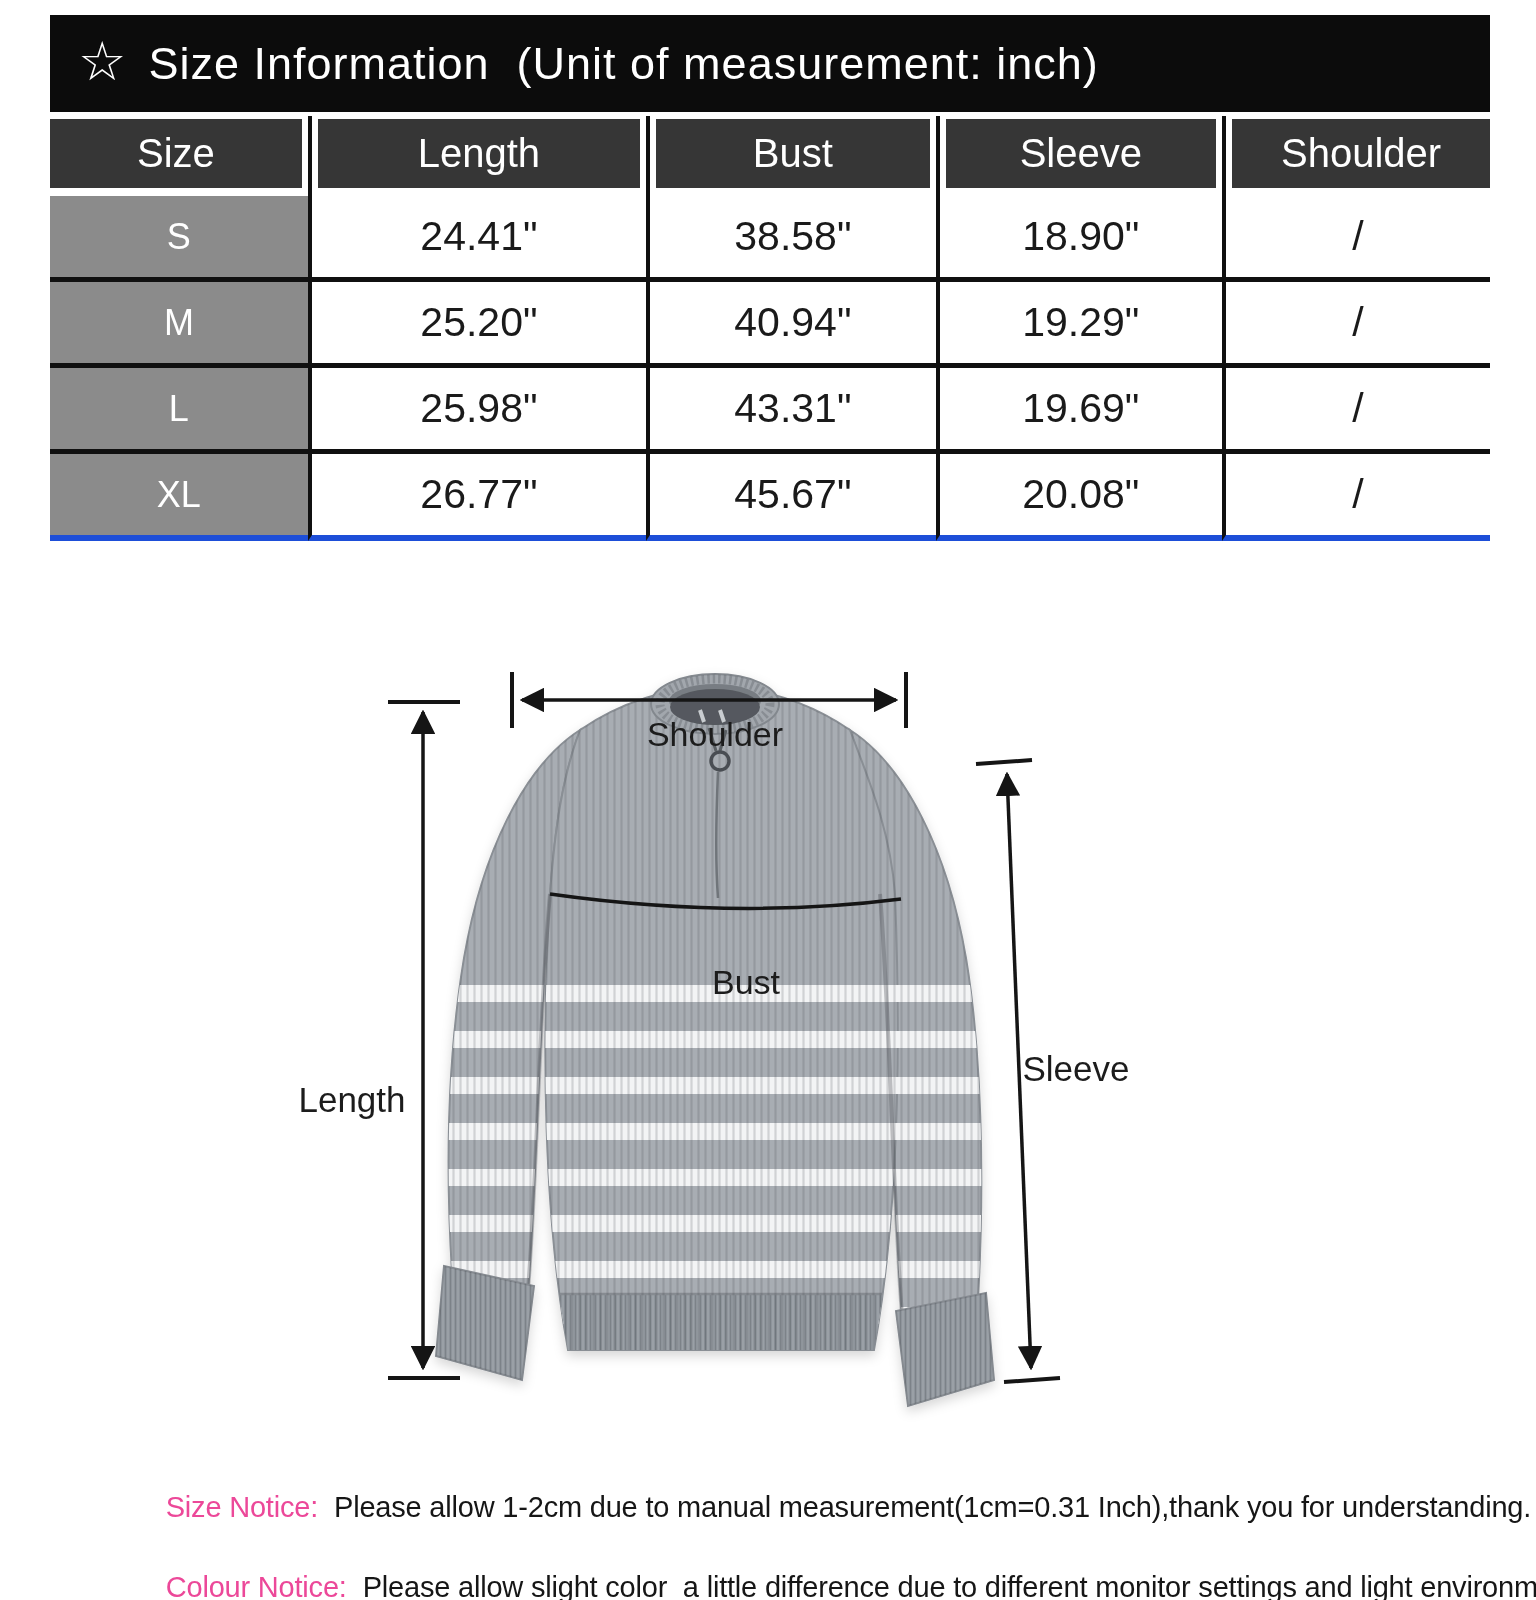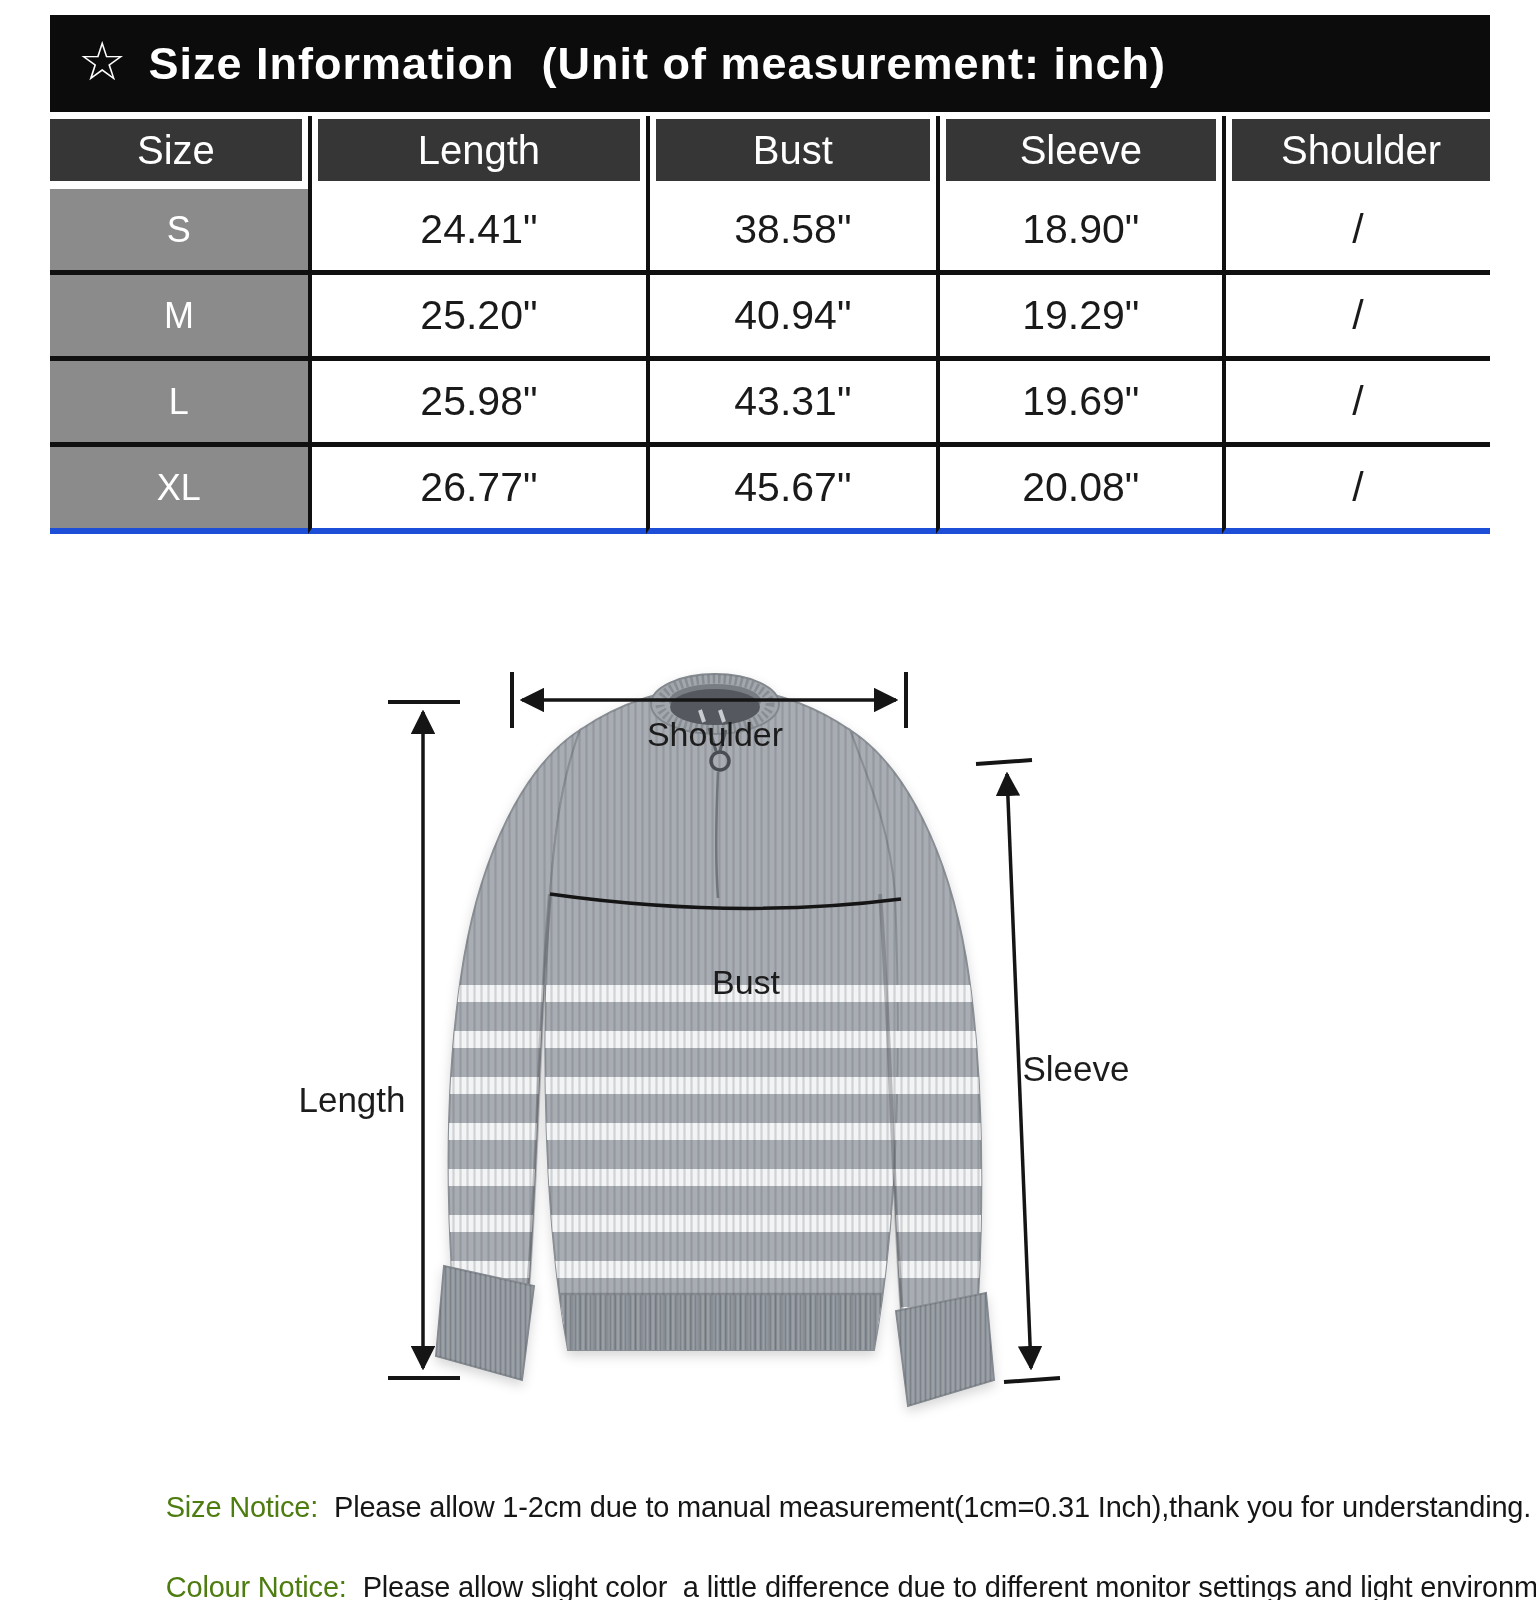--- a/index.html
+++ b/index.html
@@ -7,33 +7,33 @@
     width:1536px; height:1600px; position:relative; background:#ffffff;
     font-family:"Liberation Sans", sans-serif; overflow:hidden;
   }
 
   
   .titlebar {
     position:absolute; left:50px; top:15px; width:1440px; height:97px;
     background:#0c0c0c; color:#ffffff; display:flex; align-items:center;
   }
   .titlebar .star { font-family:"DejaVu Sans", sans-serif; font-size:54px; margin:0 22px 4px 28px; }
-  .titlebar .title { font-size:45px; letter-spacing:1px; white-space:pre;font-weight:bold; }
+  .titlebar .title { font-size:45px; letter-spacing:1px; white-space:pre; }
 
   
   .size-table {
     position:absolute; left:50px; top:116px; width:1440px;
     display:grid; grid-template-columns:17.9% 23.5% 20.1% 19.9% 18.6%;
     background:#ffffff;
   }
   .tr { display:contents; }
   .th { background:#ffffff; }
   .th:not(.first) { border-left:4px solid #101010; }
   .th-fill {
-    background:#363636; color:#ffffff; margin:3px 6px 8px 6px; height:62px;
+    background:#363636; color:#ffffff; margin:3px 6px 8px 6px; height:69px;
     display:flex; align-items:center; justify-content:center; font-size:40px;text-align:right;
   }
   .th.first .th-fill { margin-left:0; }
   .th.last  .th-fill { margin-right:0; }
   .td {
     height:81px; display:flex; align-items:center; justify-content:center;
     font-size:41px; color:#1a1a1a; background:#ffffff;
   }
   .td:not(.size-cell) { border-left:4px solid #101010; }
   .size-cell { background:#8b8b8b; color:#ffffff; font-size:36px; }
@@ -47,21 +47,21 @@
     font-family:"Liberation Sans", sans-serif; fill:#1c1c1c;
   }
   .ann { stroke:#151515; stroke-width:3.5; fill:none; }
   .tick { stroke:#151515; stroke-width:4; }
 
   
   .notice {
     position:absolute; left:150px; font-size:29px; color:#161616;
     letter-spacing:-0.2px; white-space:pre;
   }
-  .notice-label { color:#4d7c0f; margin-right:16px; }
+  .notice-label { color:#ec4899; margin-right:16px; }
   #notice-size   { top:1458px; }
   #notice-colour { top:1538px; }
 </style>
 </head>
 <body>
 
 <div class="titlebar">
   <span class="star">☆</span>
   <span class="title">Size Information  (Unit of measurement: inch)</span>
 </div>

